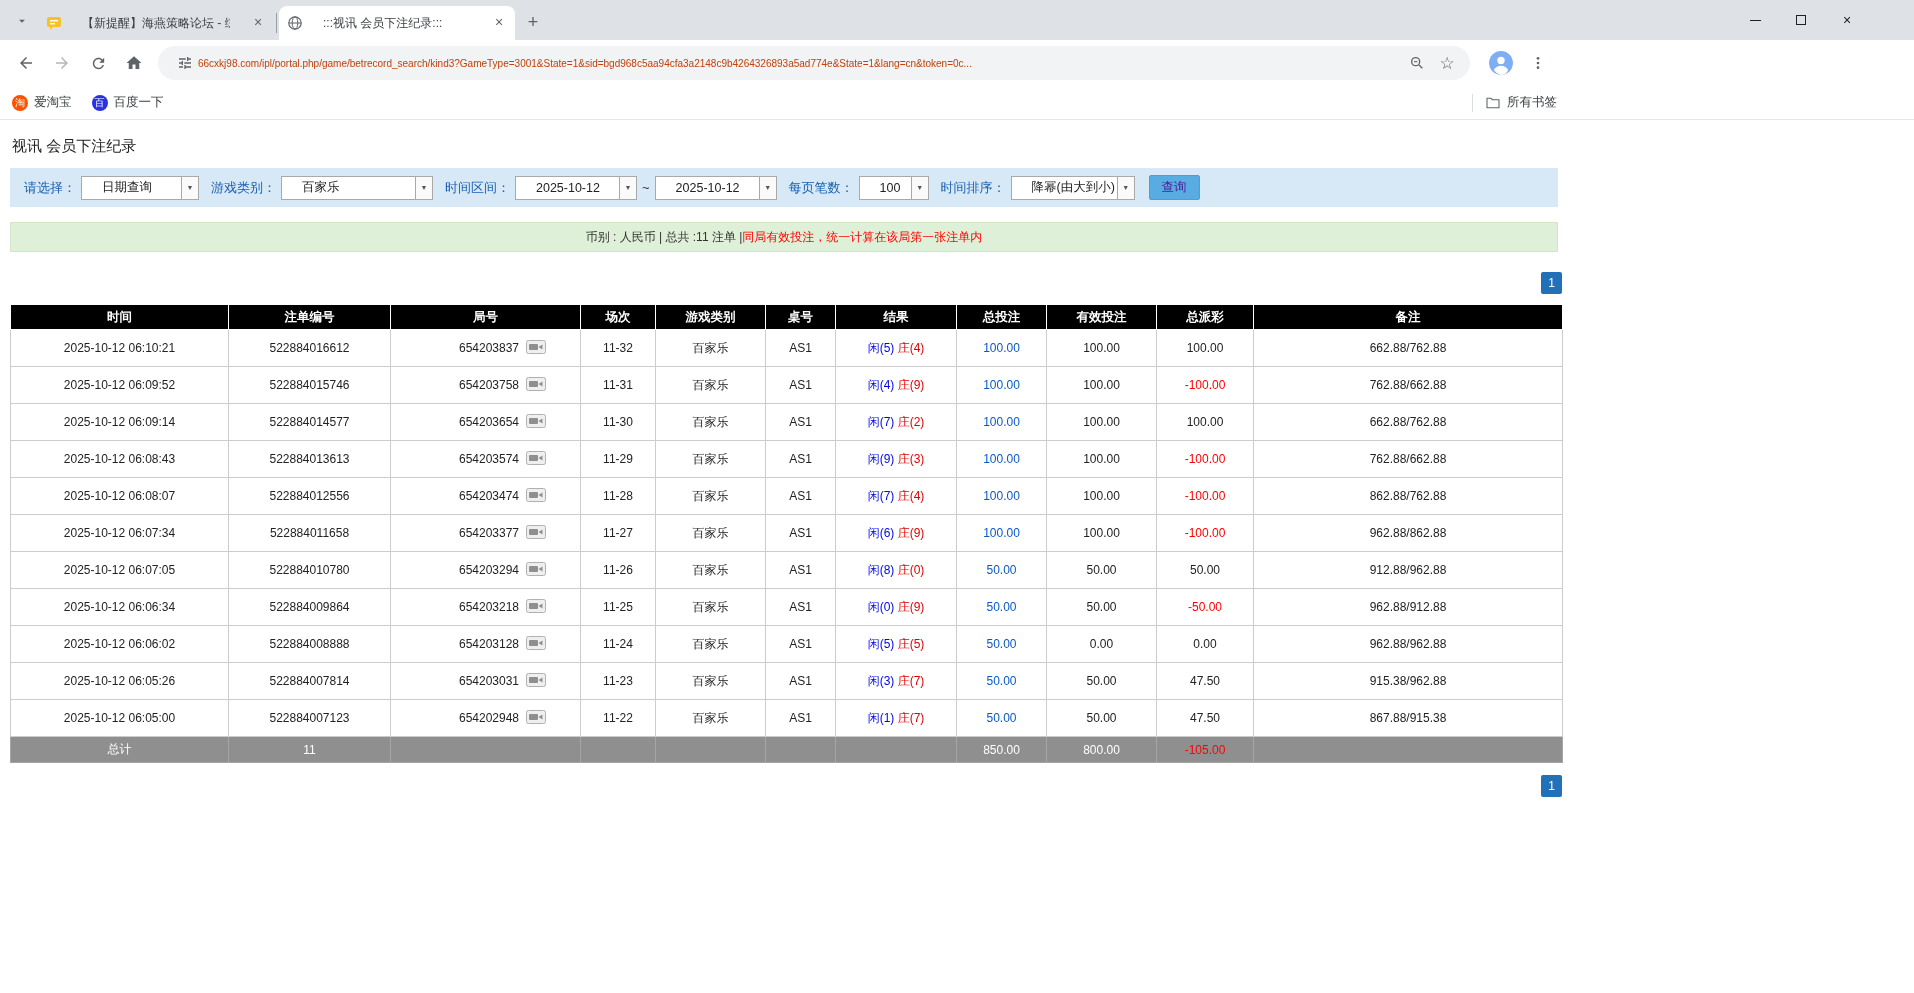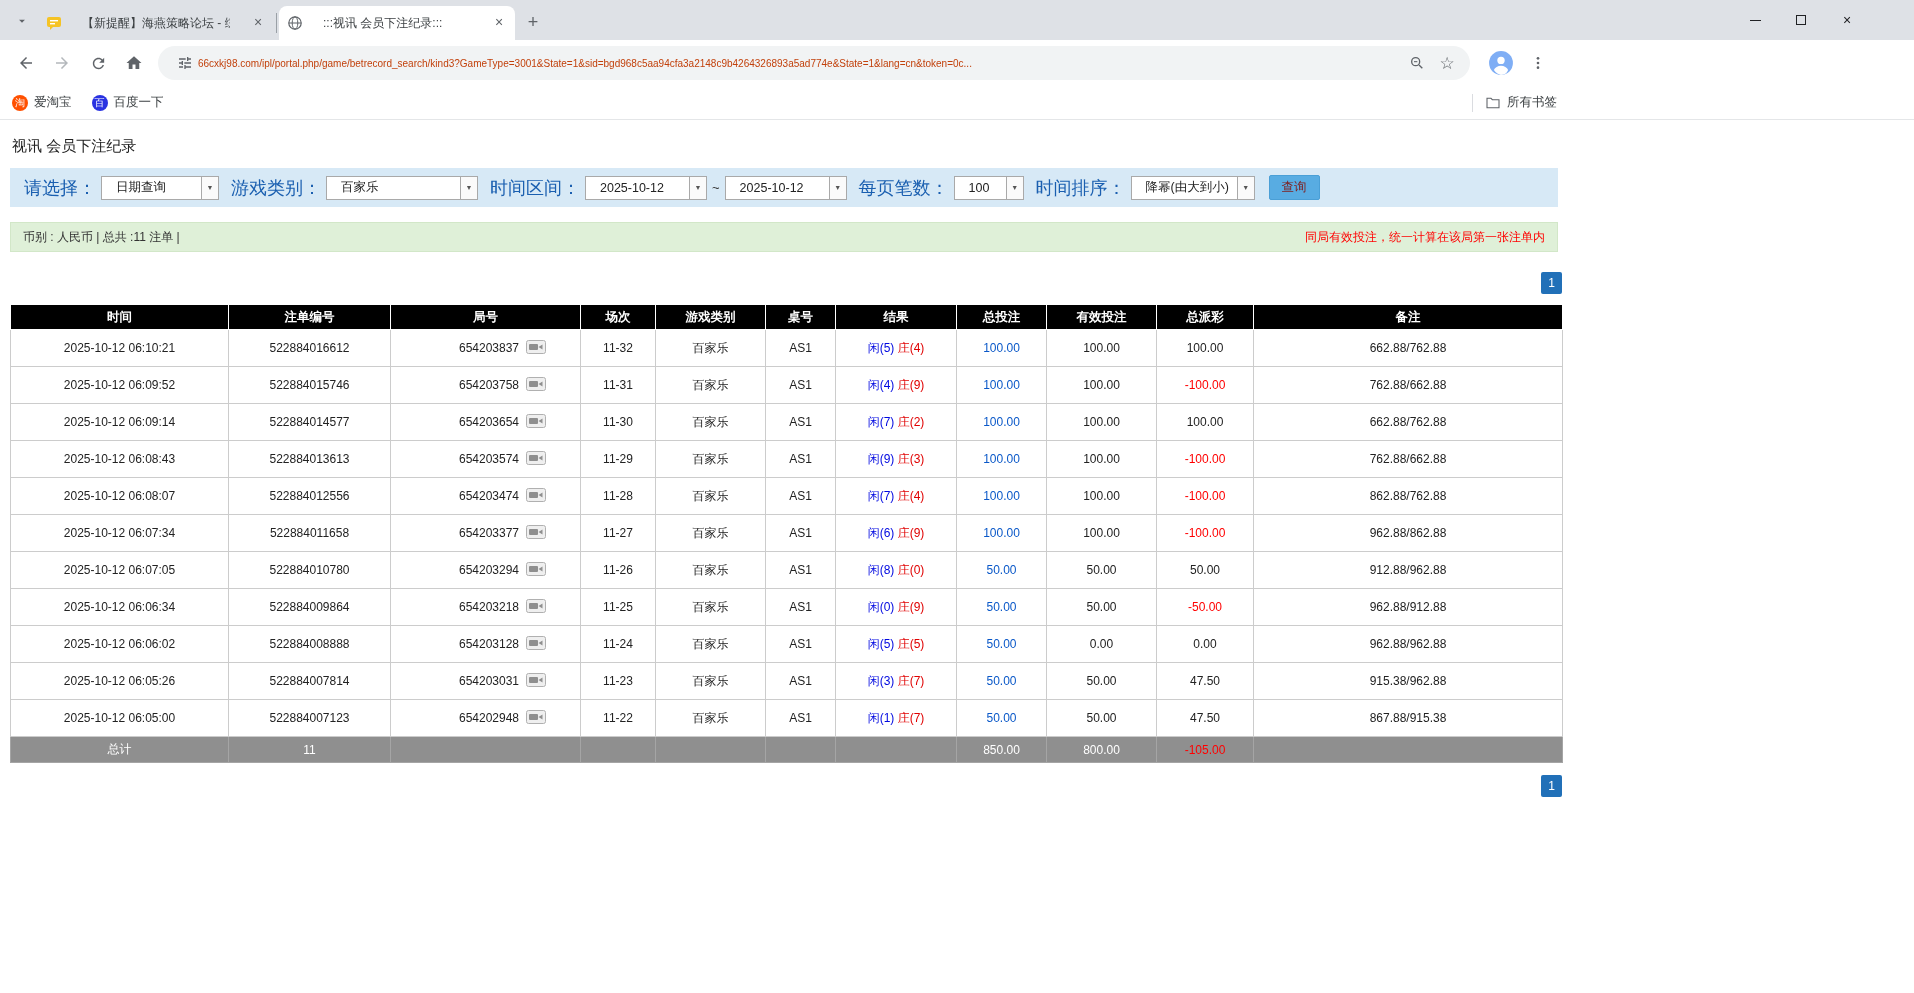--- a/index.html
+++ b/index.html
@@ -42,29 +42,29 @@
   .bm-baidu { background: #2932e1; border-radius: 50%; }
   .bm-right { position: absolute; left: 1472px; display: flex; align-items: center; font-size: 12.5px; color: #3c4043; }
   .bm-sep { width: 1px; height: 18px; background: #dadce0; margin-right: 12px; }
   .bm-right svg { margin-right: 6px; }
 
   
   .page { padding-left: 10px; }
   .page-title { font-size: 15px; color: #222; margin: 17px 0 12px 2px; }
 
   .filter-bar { width: 1548px; height: 39px; background: #d7e9f6; display: flex; align-items: center; padding: 0 10px; }
-  .f-label { font-size: 18px; color: #1a5fb0; margin: 0 5px 0 12px; white-space: nowrap; }
+  .f-label { font-size: 13px; color: #1a5fb0; margin: 0 5px 0 12px; white-space: nowrap; }
   .f-label:first-child { margin-left: 4px; }
   .combo { height: 24px; background: #fff; border: 1px solid #a9a9a9; display: flex; align-items: center; font-size: 12.5px; color: #222; }
-  .combo .combo-val { padding: 0 14px; flex: 1; white-space: nowrap; overflow: hidden; }
+  .combo .combo-val { padding: 0 20px; flex: 1; white-space: nowrap; overflow: hidden; }
   .combo .combo-arrow { width: 17px; height: 100%; border-left: 1px solid #a9a9a9; background: #fafafa; display: flex; align-items: center; justify-content: center; font-size: 7px; color: #555; }
   .tilde { font-size: 13px; color: #333; margin: 0 5px; }
-  .btn-search { height: 25px; background: #58ace2; color: #7f1d1d; border: 1px solid #4a9fd6; font-size: 12.5px; padding: 0 12px; margin-left: 14px; border-radius: 2px; }
-
-  .info-bar { width: 1548px; height: 30px; background: #dff0d8; border: 1px solid #d2e7c8; display: flex; align-items: center; justify-content: space-between; padding: 0 12px; margin-top: 15px; font-size: 12px; color: #333; }
+  .btn-search { height: 25px; background: #58ace2; color: #4c1d95; border: 1px solid #4a9fd6; font-size: 12.5px; padding: 0 12px; margin-left: 14px; border-radius: 2px; }
+
+  .info-bar { width: 1548px; height: 30px; background: #dff0d8; border: 1px solid #d2e7c8; display: flex; align-items: center; justify-content: center; padding: 0 12px; margin-top: 15px; font-size: 12px; color: #333; }
   .info-notice { color: #ff0000; }
 
   .pager { width: 1552px; display: flex; justify-content: flex-end; margin-top: 20px; }
   .pager-bottom { margin-top: 12px; }
   .page-num { min-width: 13px; background: #2170b8; color: #fff; font-size: 12px; padding: 4px 7px; border-radius: 2px; text-align: center; }
 
   
   table.bets { width: 1552px; border-collapse: collapse; margin-top: 10px; table-layout: fixed; }
   .bets th { background: #000; color: #fff; font-size: 12.5px; font-weight: bold; height: 25px; border: 1px solid #fff; padding: 0; }
   .bets td { border: 1px solid #cccccc; height: 37px; text-align: center; font-size: 12px; color: #222; background: #fff; padding: 0 2px; white-space: nowrap; }

